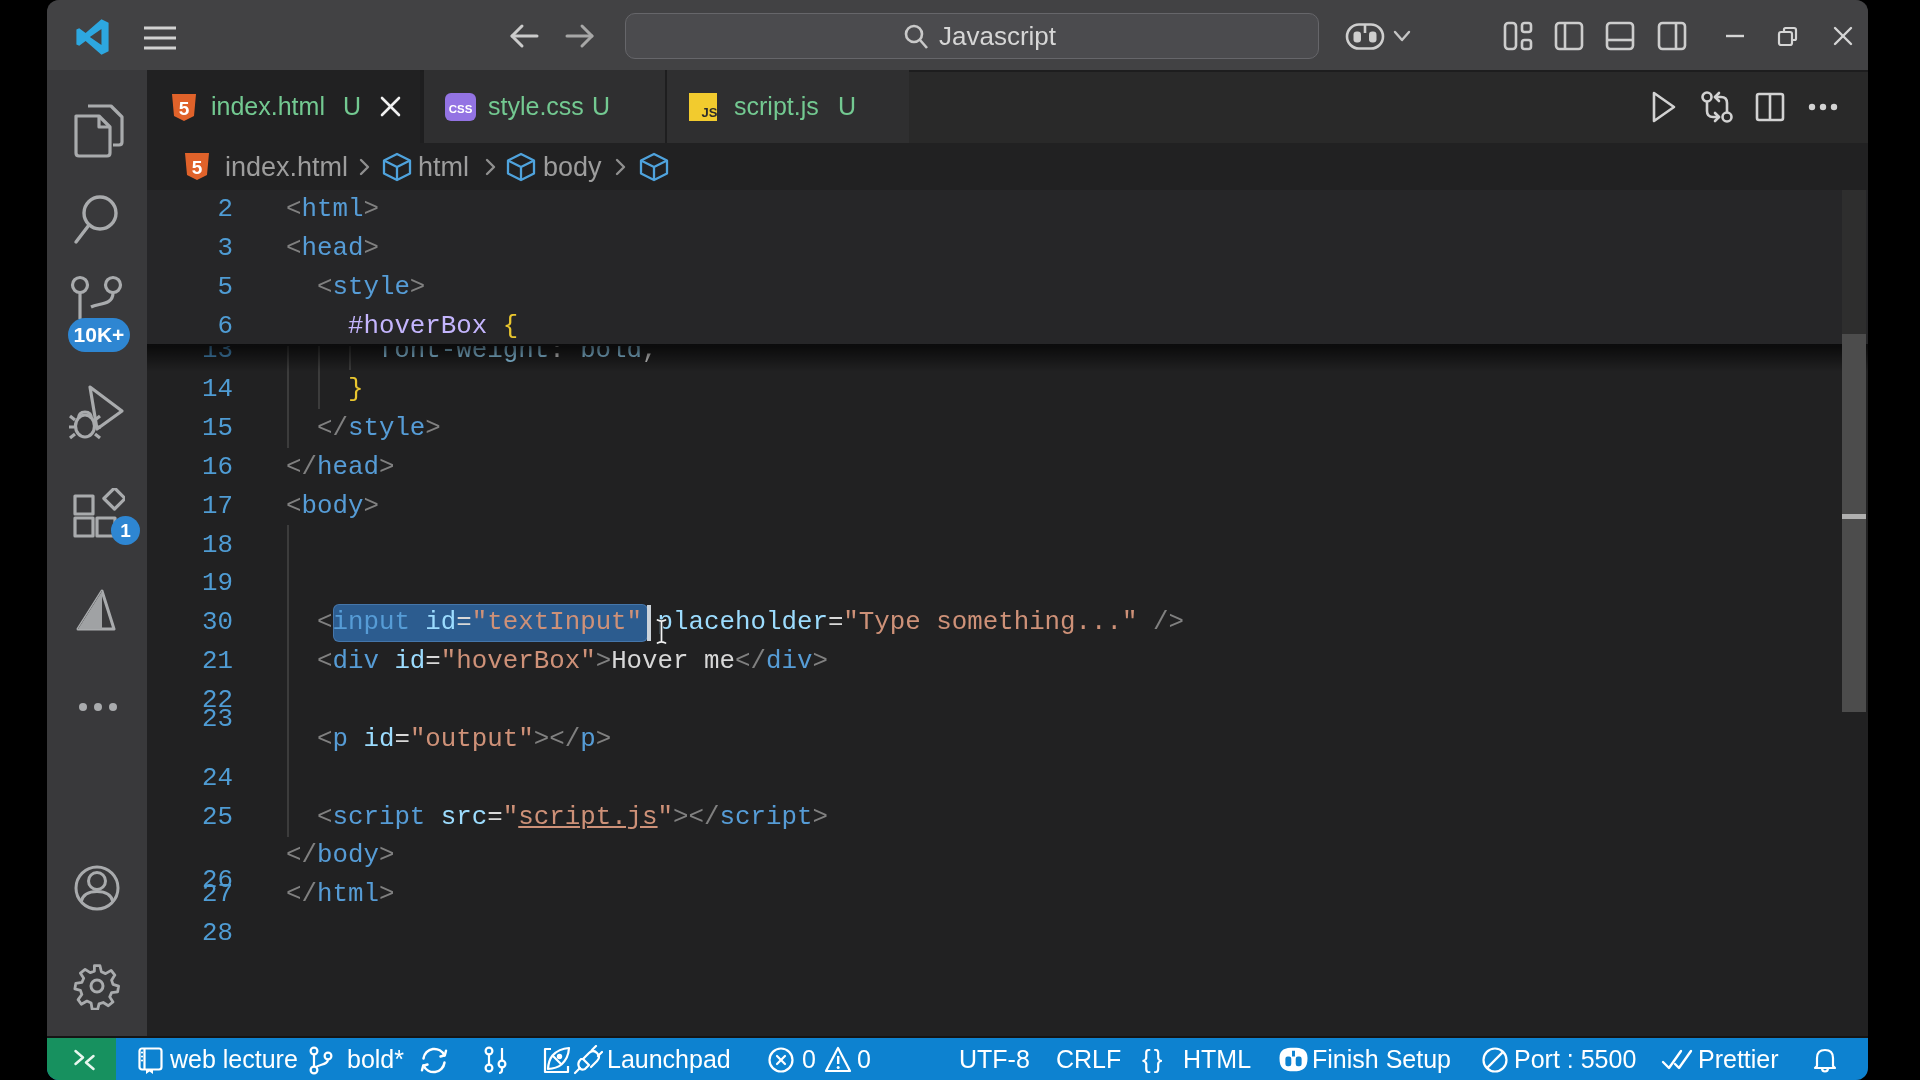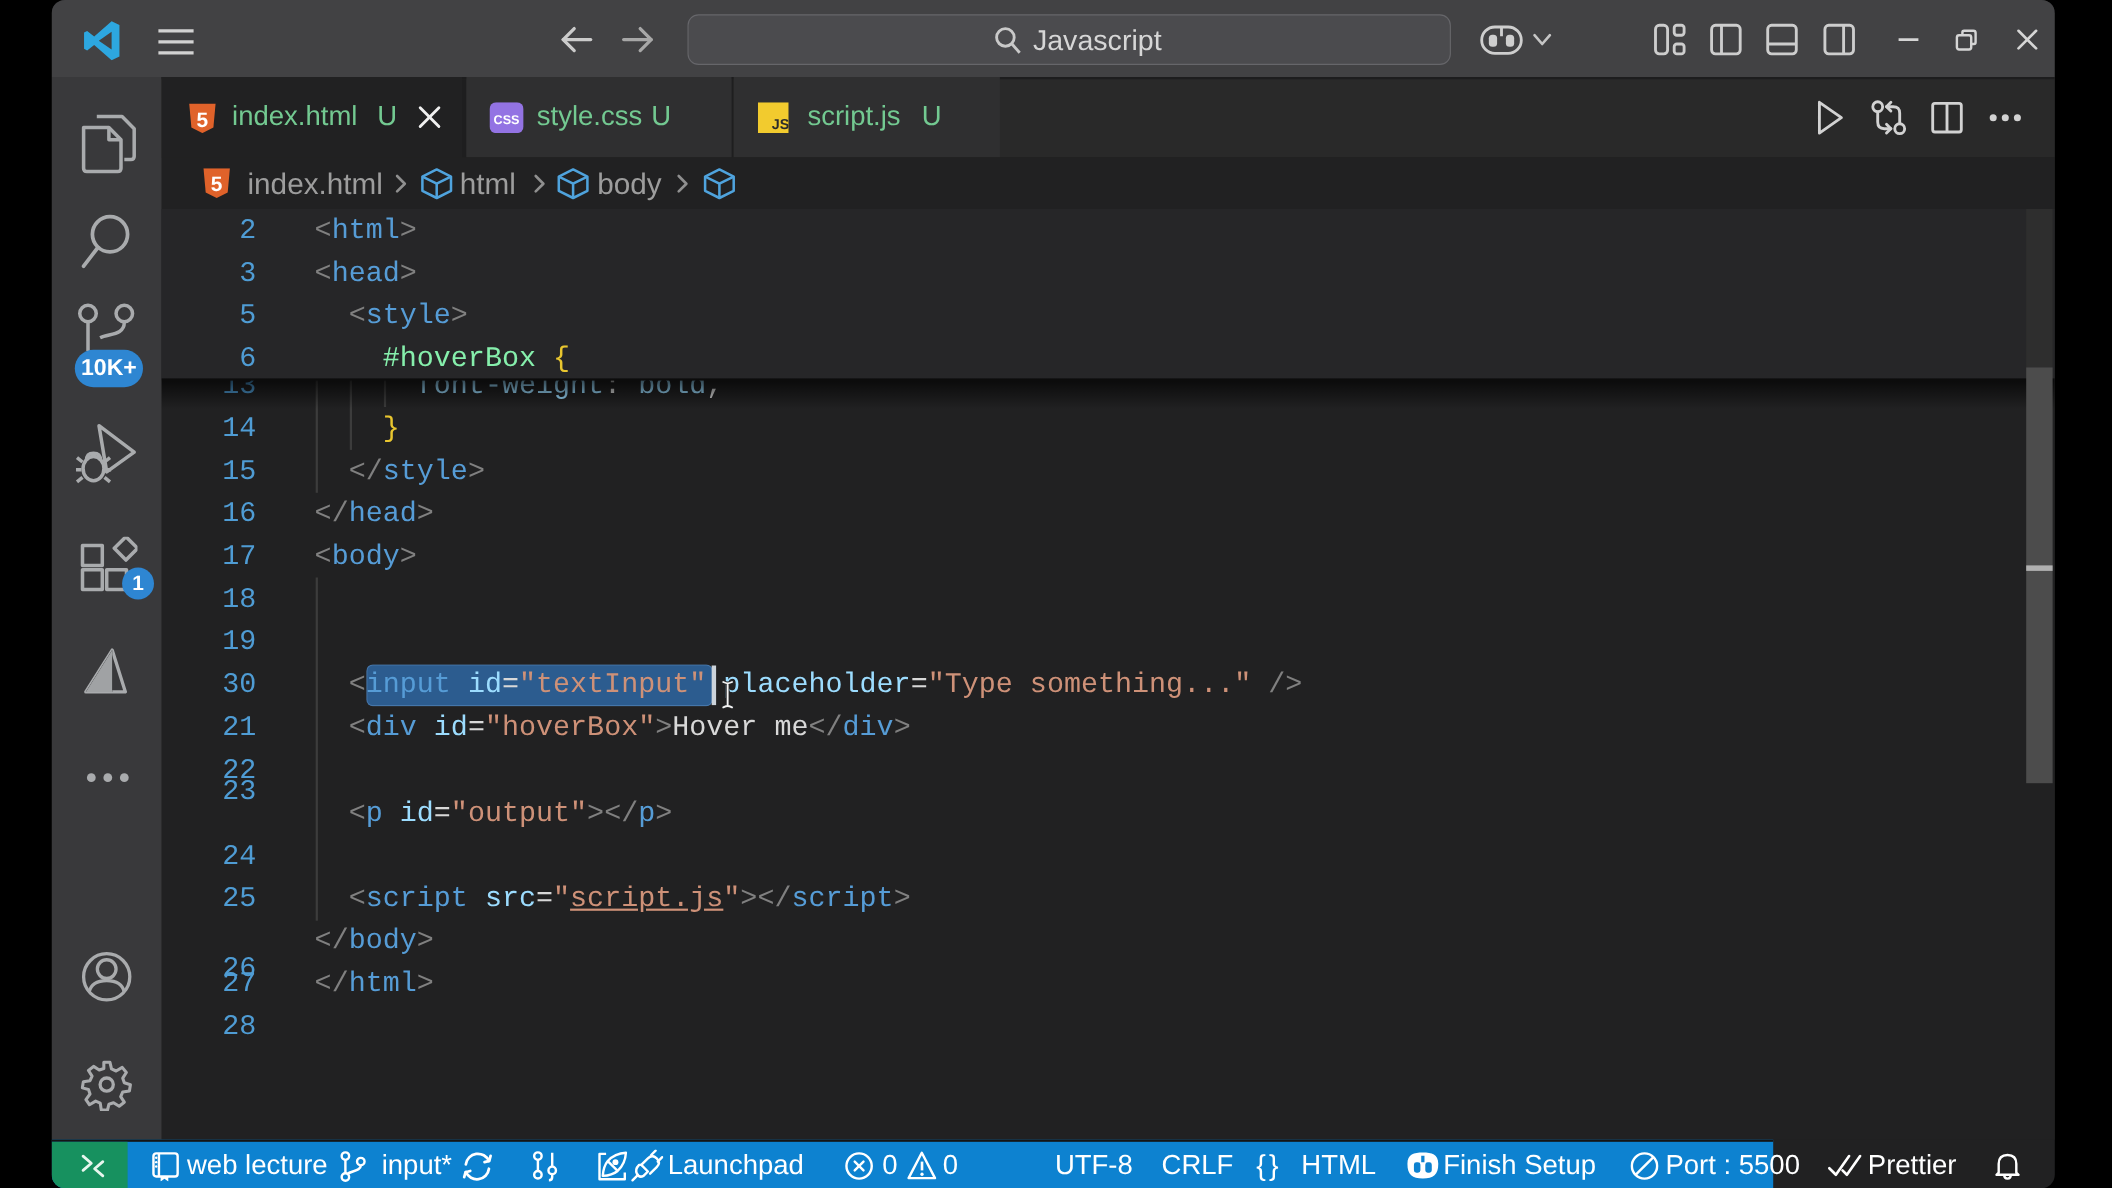--- a/index.html
+++ b/index.html
@@ -19,29 +19,29 @@
   .tab { position:absolute; top:0; height:73px; }
   .tab .lbl { position:absolute; top:0; height:73px; line-height:73px; font-size:25px; color:#73c991; }
   
   #breadcrumb { position:absolute; left:100px; top:143px; width:1721px; height:47px; background:#212122; }
   .bc { position:absolute; top:0; height:47px; line-height:49px; font-size:27px; color:#9d9d9d; }
   
   #editor { position:absolute; left:100px; top:190px; width:1721px; height:846px; background:#212122; }
   .cl { position:absolute; left:139px; font-family:"Liberation Mono", monospace; font-size:25.8px; line-height:39px; height:39px; white-space:pre; color:#d4d4d4; }
   .ln { position:absolute; left:0px; width:86px; text-align:right; font-family:"Liberation Mono", monospace; font-size:25.8px; line-height:39px; height:39px; color:#4f9cd4; }
   .p { color:#808080; } .t { color:#569cd6; } .a { color:#9cdcfe; }
-  .s { color:#ce9178; } .y { color:#e9c62f; } .idc { color:#86efac; }
+  .s { color:#ce9178; } .y { color:#e9c62f; } .idc { color:#c4b5fd; }
   .w { color:#d8d8d8; }
   .guide { position:absolute; width:2px; background:#3c3c3c; }
   
   #sticky { position:absolute; left:100px; top:190px; width:1721px; height:156px; background:#262628; }
   #stickyshadow { position:absolute; left:100px; top:344px; width:1721px; height:28px;
      background:linear-gradient(to bottom, rgba(0,0,0,0.72) 0%, rgba(0,0,0,0.5) 30%, rgba(0,0,0,0) 100%); }
   
-  #statusbar { position:absolute; left:0; top:1036px; width:1565px; height:44px; background:#0d82d0; border-top:2px solid #151515;}
+  #statusbar { position:absolute; left:0; top:1036px; width:1821px; height:44px; background:#0d82d0; border-top:2px solid #151515;}
   #remote { position:absolute; left:0; top:0; width:69px; height:44px; background:#17915f; }
   .st { position:absolute; top:0; height:42px; line-height:43px; font-size:25px; color:#ffffff; white-space:nowrap; }
 </style>
 </head>
 <body>
 <div id="win">
   <div id="titlebar">
 
     <svg class="abs" style="left:27px;top:19px" width="37" height="36" viewBox="0 0 100 100">
       <path fill="#2da7e0" fill-rule="evenodd" d="M74.9 99.3 L30.9 60.9 13.1 74.5 5.3 70.6 5.3 29.4 13.1 25.5 30.9 39.1 74.9 0.7 94.7 10.2 94.7 89.8 Z M74.9 27.7 42.6 50 74.9 72.3 Z"></path>
@@ -400,21 +400,21 @@
     <div class="st" style="left:123px;">web lecture</div>
 
     <svg class="abs" style="left:262px;top:8px" width="24" height="29" viewBox="0 0 24 29">
       <g stroke="#fff" stroke-width="2.2" fill="none">
         <circle cx="5" cy="5" r="3.4"></circle>
         <circle cx="5" cy="24" r="3.4"></circle>
         <circle cx="19" cy="10" r="3.4"></circle>
         <path d="M5 8.5 L5 20.5 M19 13.5 C19 19 10 18 6.5 21.5"></path>
       </g>
     </svg>
-    <div class="st" style="left:300px;">input*</div>
+    <div class="st" style="left:300px;">bold*</div>
 
     <svg class="abs" style="left:372px;top:8px" width="30" height="29" viewBox="0 0 30 29">
       <g stroke="#fff" stroke-width="2.5" fill="none" stroke-linecap="round" stroke-linejoin="round">
         <path d="M4.5 12.5 A 11 11 0 0 1 25.5 9.5"></path>
         <path d="M25.5 16.5 A 11 11 0 0 1 4.5 19.5"></path>
         <polyline points="21.5,10.5 25.8,9.3 27,4.8"></polyline>
         <polyline points="8.5,18.5 4.2,19.7 3,24.2"></polyline>
       </g>
     </svg>
 

